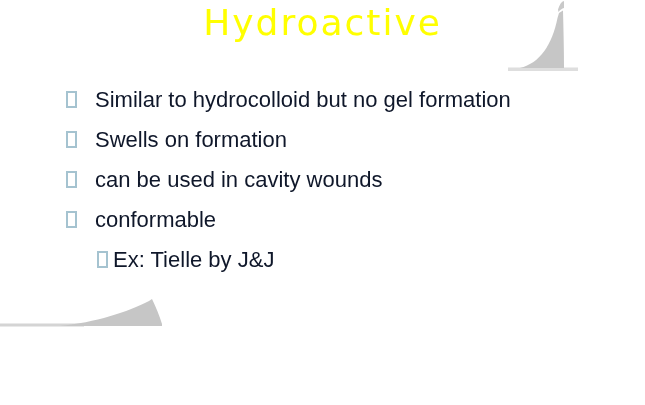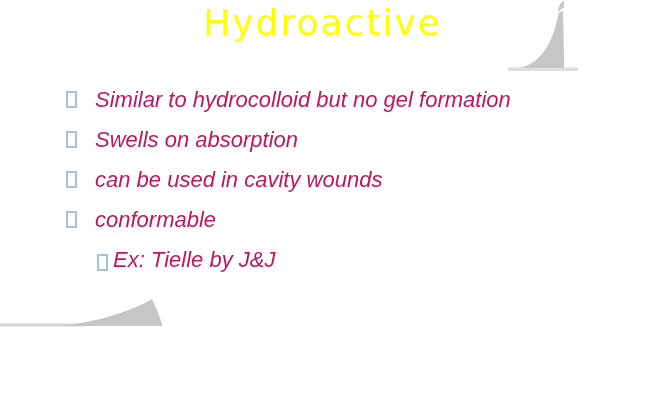--- a/index.html
+++ b/index.html
@@ -22,33 +22,32 @@
     font-size:36px; line-height:45px;
     letter-spacing:2px;
     color:#ffff00;
     white-space:nowrap;
   }
   
   .content { position:absolute; left:66px; top:85px; width:520px; z-index:1; }
   .item { display:flex; align-items:flex-start; margin-bottom:11px; }
   .item .text {
     font-size:22px; line-height:29px;
-    color:#be185d;
+    color:#0f172a;
     width:490px;
-    font-style:italic;
   }
   .tofu {
     flex:0 0 auto;
     width:11px; height:17px;
     box-sizing:border-box;
     border:2px solid #a5c3d0;
     background:#ffffff;
     margin:6px 18px 0 0;
   }
-  .item.sub { margin-left:31px; margin-bottom:16px;align-items:center; }
+  .item.sub { margin-left:31px; margin-bottom:16px; }
   .item.sub .tofu { margin-right:5px; }
 </style>
 </head>
 <body>
 
 <div class="slide">
 
   <svg class="deco-tr" width="85" height="75" viewBox="0 0 85 75">
     <rect x="8" y="67.5" width="70" height="3.5" fill="#dedede"></rect>
     <path d="M20,68 C40,63 52,45 57.5,18 L59,13 L63,10.5 C63.5,30 64,49 64,68 Z" fill="#c6c6c6"></path>
@@ -65,21 +64,21 @@
   <div class="content">
 
     <div class="item">
       <span class="tofu"></span>
       <span class="text">Similar to hydrocolloid but no gel formation</span>
     </div>
 
 
     <div class="item">
       <span class="tofu"></span>
-      <span class="text">Swells on absorption</span>
+      <span class="text">Swells on formation</span>
     </div>
 
     <div class="item">
       <span class="tofu"></span>
       <span class="text">can be used in cavity wounds</span>
     </div>
 
     <div class="item">
       <span class="tofu"></span>
       <span class="text">conformable</span>

